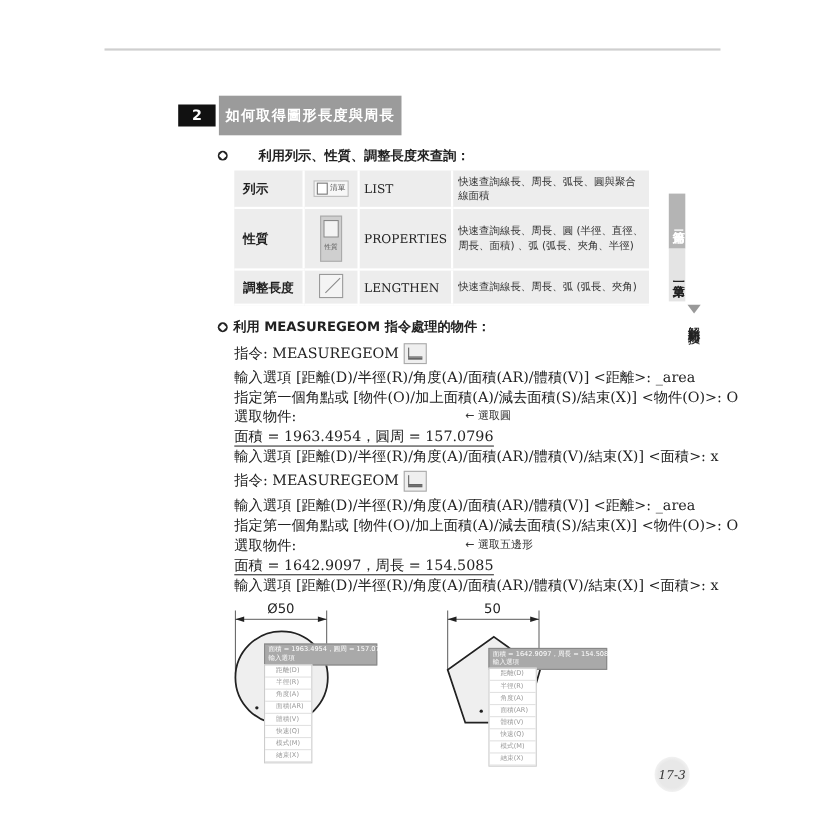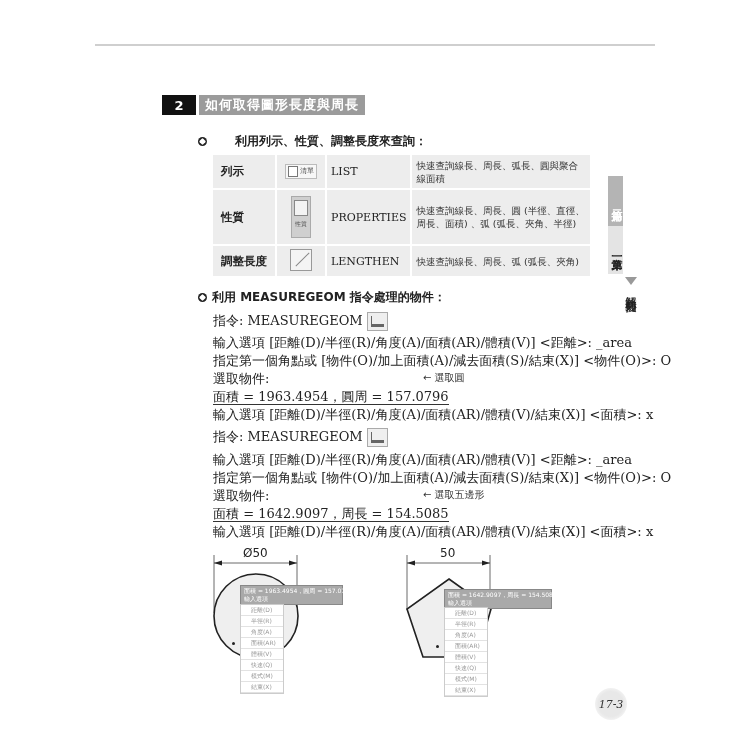--- a/index.html
+++ b/index.html
@@ -1,20 +1,20 @@
 <!DOCTYPE html>
 <html><head>
 <meta charset="utf-8">
 <style>
   html,body{margin:0;padding:0;background:#fff;}
   body{width:750px;height:750px;position:relative;overflow:hidden;font-family:"DejaVu Serif",serif;color:#222;}
   .top-rule{position:absolute;left:95px;top:44px;width:560px;height:2px;background:#cfcfcf;}
   .section-header{position:absolute;left:162px;top:95px;height:20px;display:flex;align-items:center;}
   .section-num{background:#111;color:#fff;width:34px;height:20px;display:flex;align-items:center;justify-content:center;font-family:"DejaVu Sans",sans-serif;font-size:13px;font-weight:bold;}
-  .section-title{background:#9b9b9b;color:#fff;height:20px;display:flex;align-items:center;padding:0 6px;margin-left:3px;font-family:"DejaVu Sans",sans-serif;font-size:13px;font-weight:bold;letter-spacing:1px;}
+  .section-title{background:#9b9b9b;color:#fff;height:36px;display:flex;align-items:center;padding:0 6px;margin-left:3px;font-family:"DejaVu Sans",sans-serif;font-size:13px;font-weight:bold;letter-spacing:1px;}
   .bullet-heading{position:absolute;left:198px;font-family:"DejaVu Sans",sans-serif;font-size:12px;font-weight:bold;display:flex;align-items:center;gap:5px;}
   .bullet-heading .dot{width:9px;height:9px;border-radius:50%;background:#222;position:relative;}
   .bullet-heading .dot::after{content:"";position:absolute;left:2px;top:2px;width:5px;height:5px;background:#fff;transform:rotate(45deg);border-radius:1px;}
   .cmd-table{position:absolute;left:213px;top:155px;width:377px;border-collapse:collapse;background:#ededed;font-size:11px;}
   .cmd-table td{border-bottom:2px solid #fff;padding:0 4px;vertical-align:middle;}
   .cmd-table td.name{font-family:"DejaVu Sans",sans-serif;font-weight:bold;font-size:11.5px;width:50px;padding-left:8px;border-radius:13px;}
   .cmd-table td.icon{width:40px;border-left:2px solid #fff;border-right:2px solid #fff;text-align:center;border-radius:17px;}
   .cmd-table td.cmd{width:70px;font-size:11px;}
   .cmd-table td.desc{font-family:"DejaVu Sans",sans-serif;font-size:9.5px;line-height:13px;border-left:2px solid #fff;color:#333;margin-top:40px;}
   .ico-list{display:inline-flex;align-items:center;gap:2px;border:1px solid #bbb;background:#f7f7f7;padding:1px 2px;font-size:7px;font-family:"DejaVu Sans",sans-serif;color:#555;}

